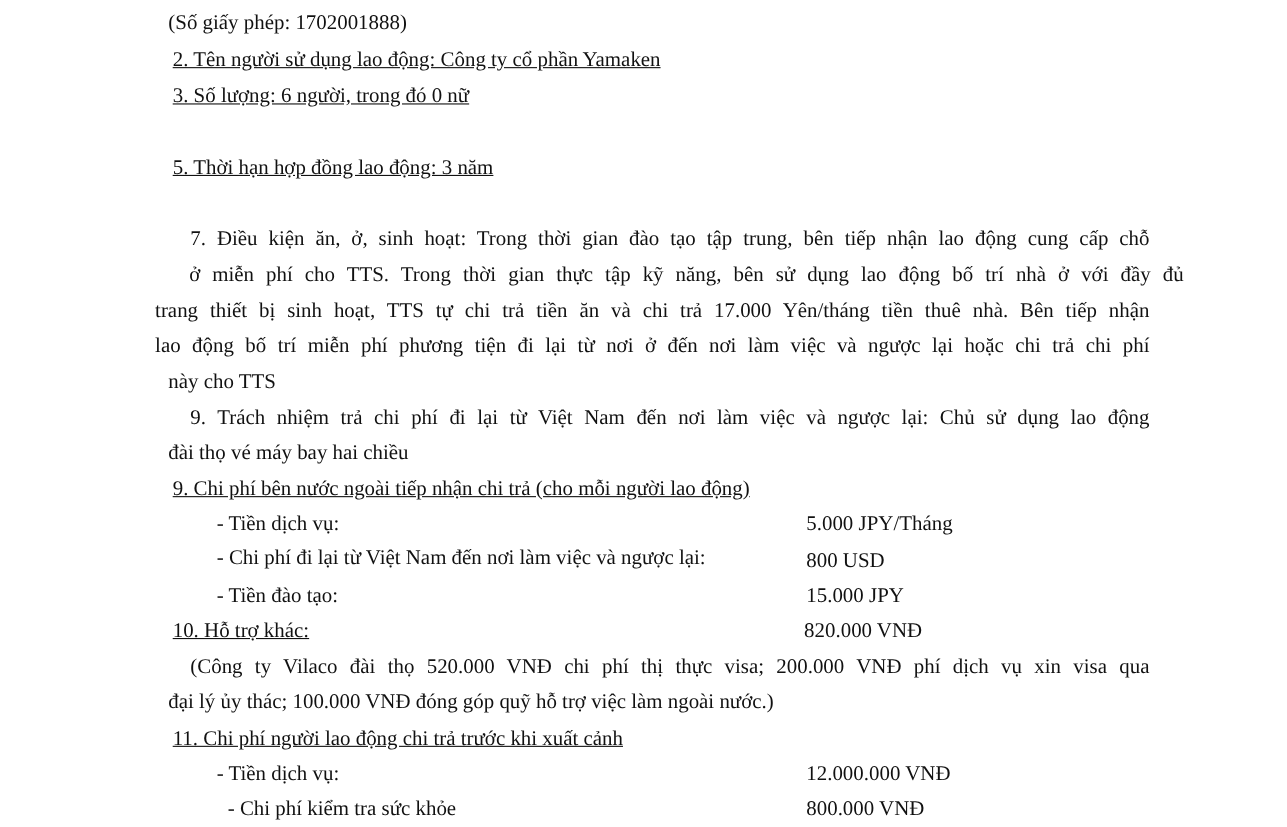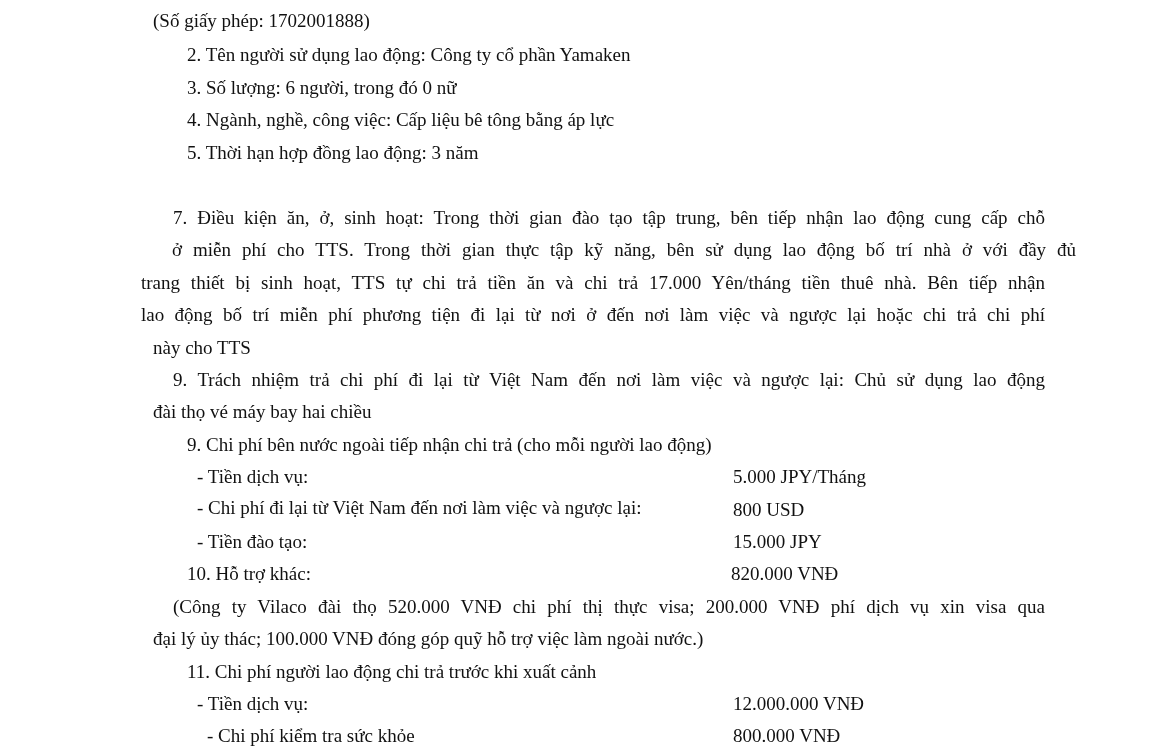--- a/index.html
+++ b/index.html
@@ -27,21 +27,21 @@
       position: absolute;
       white-space: nowrap;
       line-height: 22px;
     }
     .full {
       left: 141px;
       width: 904px;
       text-align: justify;
       text-align-last: justify;
     }
-    .indent { left: 187px; }
+    .indent { left: 157px; text-decoration: underline; }
     .flush { left: 141px; margin-left: 12px; }
     .sub { left: 197px; }
     .val { left: 733px; }
     .cut {
       position: absolute;
       left: 141px;
       top: -14px;
       width: 904px;
       height: 22px;
       overflow: hidden;
@@ -54,21 +54,20 @@
 <body>
 
 <div class="page">
 
   <div class="cut"></div>
 
   <div class="line flush" style="top:10px;">(Số giấy phép: 1702001888)</div>
 
   <div class="line indent" style="top:44px;">2. Tên người sử dụng lao động: Công ty cổ phần Yamaken</div>
   <div class="line indent" style="top:77px;">3. Số lượng: 6 người, trong đó 0 nữ</div>
-  <div class="line indent" style="top:109px;">4. Ngành, nghề, công việc: Cấp liệu bê tông bằng áp lực</div>
   <div class="line indent" style="top:142px;">5. Thời hạn hợp đồng lao động: 3 năm</div>
 
   <div>
     <div class="line full" style="top:207px; left:173px; width:872px;">7. Điều kiện ăn, ở, sinh hoạt: Trong thời gian đào tạo tập trung, bên tiếp nhận lao động cung cấp chỗ</div>
     <div class="line full" style="top:239px;margin-left:31px;">ở miễn phí cho TTS. Trong thời gian thực tập kỹ năng, bên sử dụng lao động bố trí nhà ở với đầy đủ</div>
     <div class="line full" style="top:272px;">trang thiết bị sinh hoạt, TTS tự chi trả tiền ăn và chi trả 17.000 Yên/tháng tiền thuê nhà. Bên tiếp nhận</div>
     <div class="line full" style="top:304px;">lao động bố trí miễn phí phương tiện đi lại từ nơi ở đến nơi làm việc và ngược lại hoặc chi trả chi phí</div>
     <div class="line flush" style="top:337px;">này cho TTS</div>
   </div>
 

